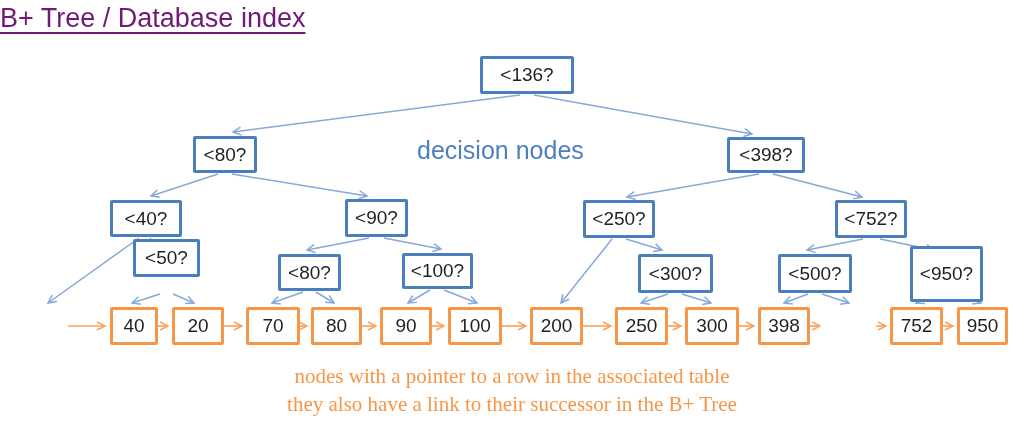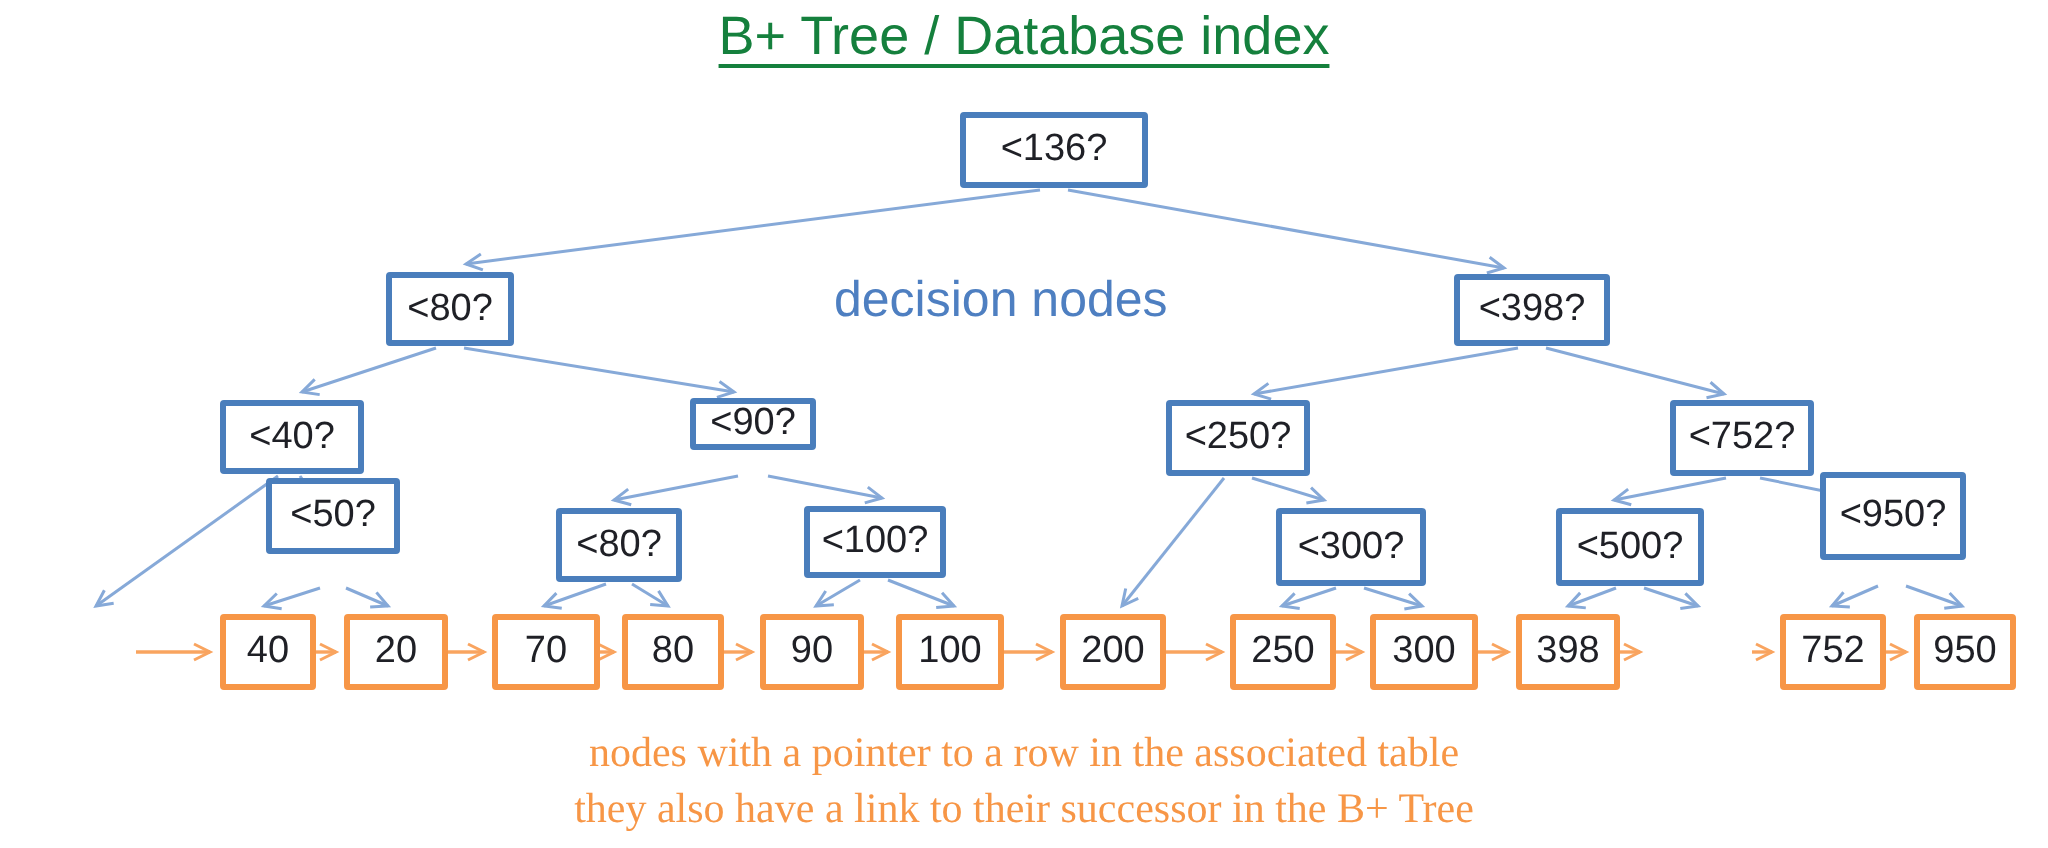--- a/index.html
+++ b/index.html
@@ -1,22 +1,22 @@
 <!DOCTYPE html>
 <html><head>
 <meta charset="utf-8">
 <style>
   html,body { margin:0; padding:0; background:#ffffff; }
   .stage {
     position:relative; width:1024px; height:424px; background:#ffffff;
     font-family:"Liberation Sans", sans-serif; overflow:hidden;
   }
   .title {
-    position:absolute; top:3px; left:0; width:1024px; text-align:center;
-    font-size:27px; color:#15803d; letter-spacing:0px;
+    position:absolute; top:3px; left:0; width:1024px; text-align:left;
+    font-size:27px; color:#701a75; letter-spacing:0px;
   }
   .title span { text-decoration:underline; text-underline-offset:5px; }
   .edges { position:absolute; left:0; top:0; width:1024px; height:424px; }
   .dnode, .lnode {
     position:absolute; box-sizing:border-box; background:#ffffff;
     display:flex; align-items:center; justify-content:center;
     font-size:19px; color:#1f2026; border-radius:2px;
   }
   .dnode { border:3px solid #4a7ebc; }
   .lnode { border:3px solid #f79646; }
@@ -88,29 +88,29 @@
       <line x1="810" y1="326" x2="820" y2="326" marker-end="url(#ao)"></line>
       <line x1="876" y1="326" x2="886" y2="326" marker-end="url(#ao)"></line>
       <line x1="943" y1="326" x2="953" y2="326" marker-end="url(#ao)"></line>
     </g>
   </svg>
 
   <div class="dnode" style="left:480px;top:56px;width:94px;height:38px">&lt;136?</div>
   <div class="dnode" style="left:193px;top:136px;width:64px;height:37px">&lt;80?</div>
   <div class="dnode" style="left:727px;top:137px;width:78px;height:36px">&lt;398?</div>
   <div class="dnode" style="left:110px;top:200px;width:72px;height:37px">&lt;40?</div>
-  <div class="dnode" style="left:345px;top:199px;width:63px;height:26px">&lt;90?</div>
+  <div class="dnode" style="left:345px;top:199px;width:63px;height:38px">&lt;90?</div>
   <div class="dnode" style="left:583px;top:200px;width:72px;height:38px">&lt;250?</div>
   <div class="dnode" style="left:835px;top:200px;width:72px;height:38px">&lt;752?</div>
   <div class="dnode" style="left:133px;top:239px;width:67px;height:38px">&lt;50?</div>
   <div class="dnode" style="left:278px;top:254px;width:63px;height:37px">&lt;80?</div>
   <div class="dnode" style="left:402px;top:253px;width:71px;height:36px">&lt;100?</div>
   <div class="dnode" style="left:638px;top:254px;width:75px;height:39px">&lt;300?</div>
   <div class="dnode" style="left:778px;top:254px;width:74px;height:39px">&lt;500?</div>
-  <div class="dnode" style="left:910px;top:236px;width:73px;height:44px">&lt;950?</div>
+  <div class="dnode" style="left:910px;top:246px;width:73px;height:56px">&lt;950?</div>
 
   <div class="decision-label">decision nodes</div>
 
   <div class="lnode" style="left:110px;top:307px;width:48px;height:38px">40</div>
   <div class="lnode" style="left:172px;top:307px;width:52px;height:38px">20</div>
   <div class="lnode" style="left:246px;top:307px;width:54px;height:38px">70</div>
   <div class="lnode" style="left:311px;top:307px;width:51px;height:38px">80</div>
   <div class="lnode" style="left:380px;top:307px;width:52px;height:38px">90</div>
   <div class="lnode" style="left:448px;top:307px;width:54px;height:38px">100</div>
   <div class="lnode" style="left:530px;top:307px;width:53px;height:38px">200</div>

